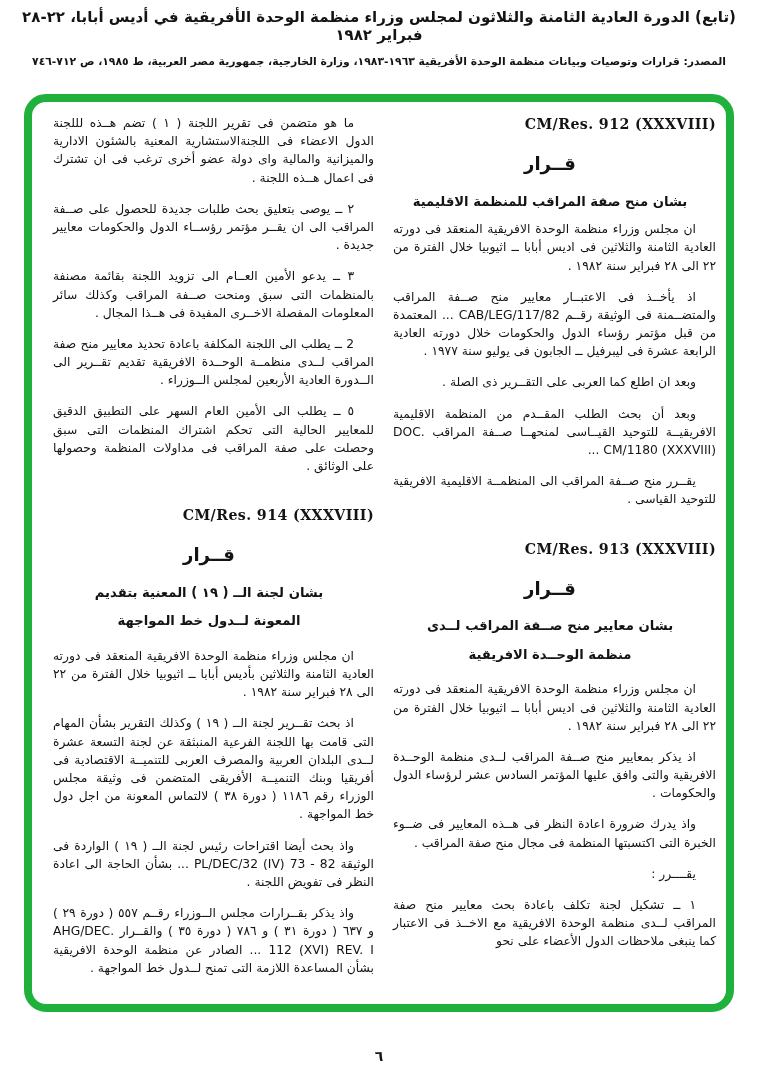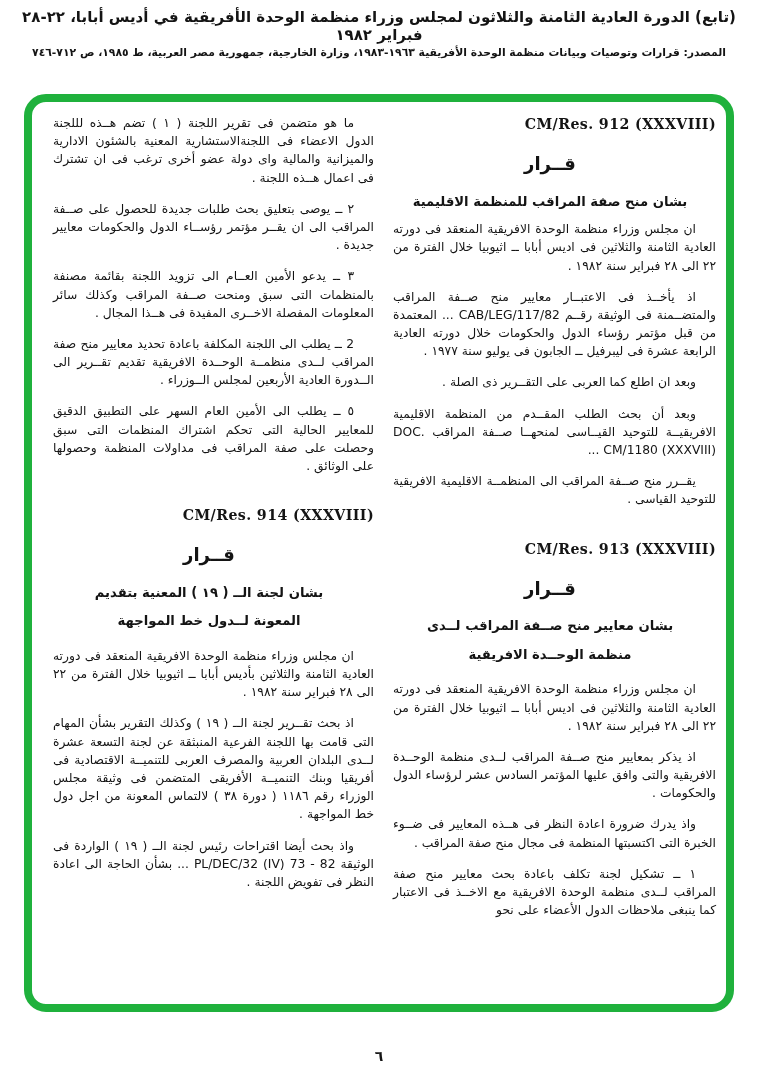--- a/index.html
+++ b/index.html
@@ -13,21 +13,21 @@
   }
   .header {
     position:absolute; top:8px; left:0; width:100%;
     text-align:center; direction:rtl;
   }
   .header-line1 {
     font-size:15px; font-weight:bold; margin:0 10px;
     letter-spacing:0.2px;
   }
   .header-line2 {
-    font-size:10.8px; font-weight:bold; margin-top:2px;
+    font-size:10.8px; font-weight:bold; margin-top:11px;
   }
   .frame {
     position:absolute; left:24px; top:94px;
     width:694px; height:902px;
     border:8px solid #1fb13c;
     border-radius:22px;
     background:#ffffff;
   }
   .col {
     position:absolute; top:12px;
@@ -82,34 +82,36 @@
     <p class="para">وبعد أن بحث الطلب المقــدم من المنظمة الاقليمية الافريقيــة للتوحيد القيــاسى لمنحهــا صــفة المراقب DOC. CM/1180 (XXXVIII) ...</p>
     <p class="para">يقــرر منح صــفة المراقب الى المنظمــة الاقليمية الافريقية للتوحيد القياسى .</p>
 
     <div class="ref section-gap">CM/Res. 913 (XXXVIII)</div>
     <div class="res-title">قــرار</div>
     <div class="res-subtitle">بشان معايير منح صــفة المراقب لــدى</div>
     <div class="res-subtitle last">منظمة الوحــدة الافريقية</div>
     <p class="para">ان مجلس وزراء منظمة الوحدة الافريقية المنعقد فى دورته العادية الثامنة والثلاثين فى اديس أبابا ــ اثيوبيا خلال الفترة من ٢٢ الى ٢٨ فبراير سنة ١٩٨٢ .</p>
     <p class="para">اذ يذكر بمعايير منح صــفة المراقب لــدى منظمة الوحــدة الافريقية والتى وافق عليها المؤتمر السادس عشر لرؤساء الدول والحكومات .</p>
     <p class="para">واذ يدرك ضرورة اعادة النظر فى هــذه المعايير فى ضــوء الخبرة التى اكتسبتها المنظمة فى مجال منح صفة المراقب .</p>
+    <p class="para">يقــــرر :</p>
     <p class="para">١ ــ تشكيل لجنة تكلف باعادة بحث معايير منح صفة المراقب لــدى منظمة الوحدة الافريقية مع الاخــذ فى الاعتبار كما ينبغى ملاحظات الدول الأعضاء على نحو</p>
   </div>
 
   <div class="col col-left">
     <p class="para">ما هو متضمن فى تقرير اللجنة ( ١ ) تضم هــذه لللجنة الدول الاعضاء فى اللجنةالاستشارية المعنية بالشئون الادارية والميزانية والمالية واى دولة عضو أخرى ترغب فى ان تشترك فى اعمال هــذه اللجنة .</p>
     <p class="para">٢ ــ يوصى بتعليق بحث طلبات جديدة للحصول على صــفة المراقب الى ان يقــر مؤتمر رؤســاء الدول والحكومات معايير جديدة .</p>
     <p class="para">٣ ــ يدعو الأمين العــام الى تزويد اللجنة بقائمة مصنفة بالمنظمات التى سبق ومنحت صــفة المراقب وكذلك سائر المعلومات المفصلة الاخــرى المفيدة فى هــذا المجال .</p>
     <p class="para">2 ــ يطلب الى اللجنة المكلفة باعادة تحديد معايير منح صفة المراقب لــدى منظمــة الوحــدة الافريقية تقديم تقــرير الى الــدورة العادية الأربعين لمجلس الــوزراء .</p>
     <p class="para">٥ ــ يطلب الى الأمين العام السهر على التطبيق الدقيق للمعايير الحالية التى تحكم اشتراك المنظمات التى سبق وحصلت على صفة المراقب فى مداولات المنظمة وحصولها على الوثائق .</p>
 
     <div class="ref section-gap">CM/Res. 914 (XXXVIII)</div>
     <div class="res-title">قــرار</div>
     <div class="res-subtitle">بشان لجنة الــ ( ١٩ ) المعنية بتقديم</div>
     <div class="res-subtitle last">المعونة لــدول خط المواجهة</div>
     <p class="para">ان مجلس وزراء منظمة الوحدة الافريقية المنعقد فى دورته العادية الثامنة والثلاثين بأديس أبابا ــ اثيوبيا خلال الفترة من ٢٢ الى ٢٨ فبراير سنة ١٩٨٢ .</p>
     <p class="para">اذ بحث تقــرير لجنة الــ ( ١٩ ) وكذلك التقرير بشأن المهام التى قامت بها اللجنة الفرعية المنبثقة عن لجنة التسعة عشرة لــدى البلدان العربية والمصرف العربى للتنميــة الاقتصادية فى أفريقيا وبنك التنميــة الأفريقى المتضمن فى وثيقة مجلس الوزراء رقم ١١٨٦ ( دورة ٣٨ ) لالتماس المعونة من اجل دول خط المواجهة .</p>
     <p class="para">واذ بحث أيضا اقتراحات رئيس لجنة الــ ( ١٩ ) الواردة فى الوثيقة PL/DEC/32 (IV) 73 - 82 ... بشأن الحاجة الى اعادة النظر فى تفويض اللجنة .</p>
+    <p class="para">واذ يذكر بقــرارات مجلس الــوزراء رقــم ٥٥٧ ( دورة ٢٩ ) و ٦٣٧ ( دورة ٣١ ) و ٧٨٦ ( دورة ٣٥ ) والقــرار AHG/DEC. 112 (XVI) REV. I ... الصادر عن منظمة الوحدة الافريقية بشأن المساعدة اللازمة التى تمنح لــدول خط المواجهة .</p>
   </div>
 
 </div>
 
 <div class="page-number">٦</div>
 
 </body></html>

